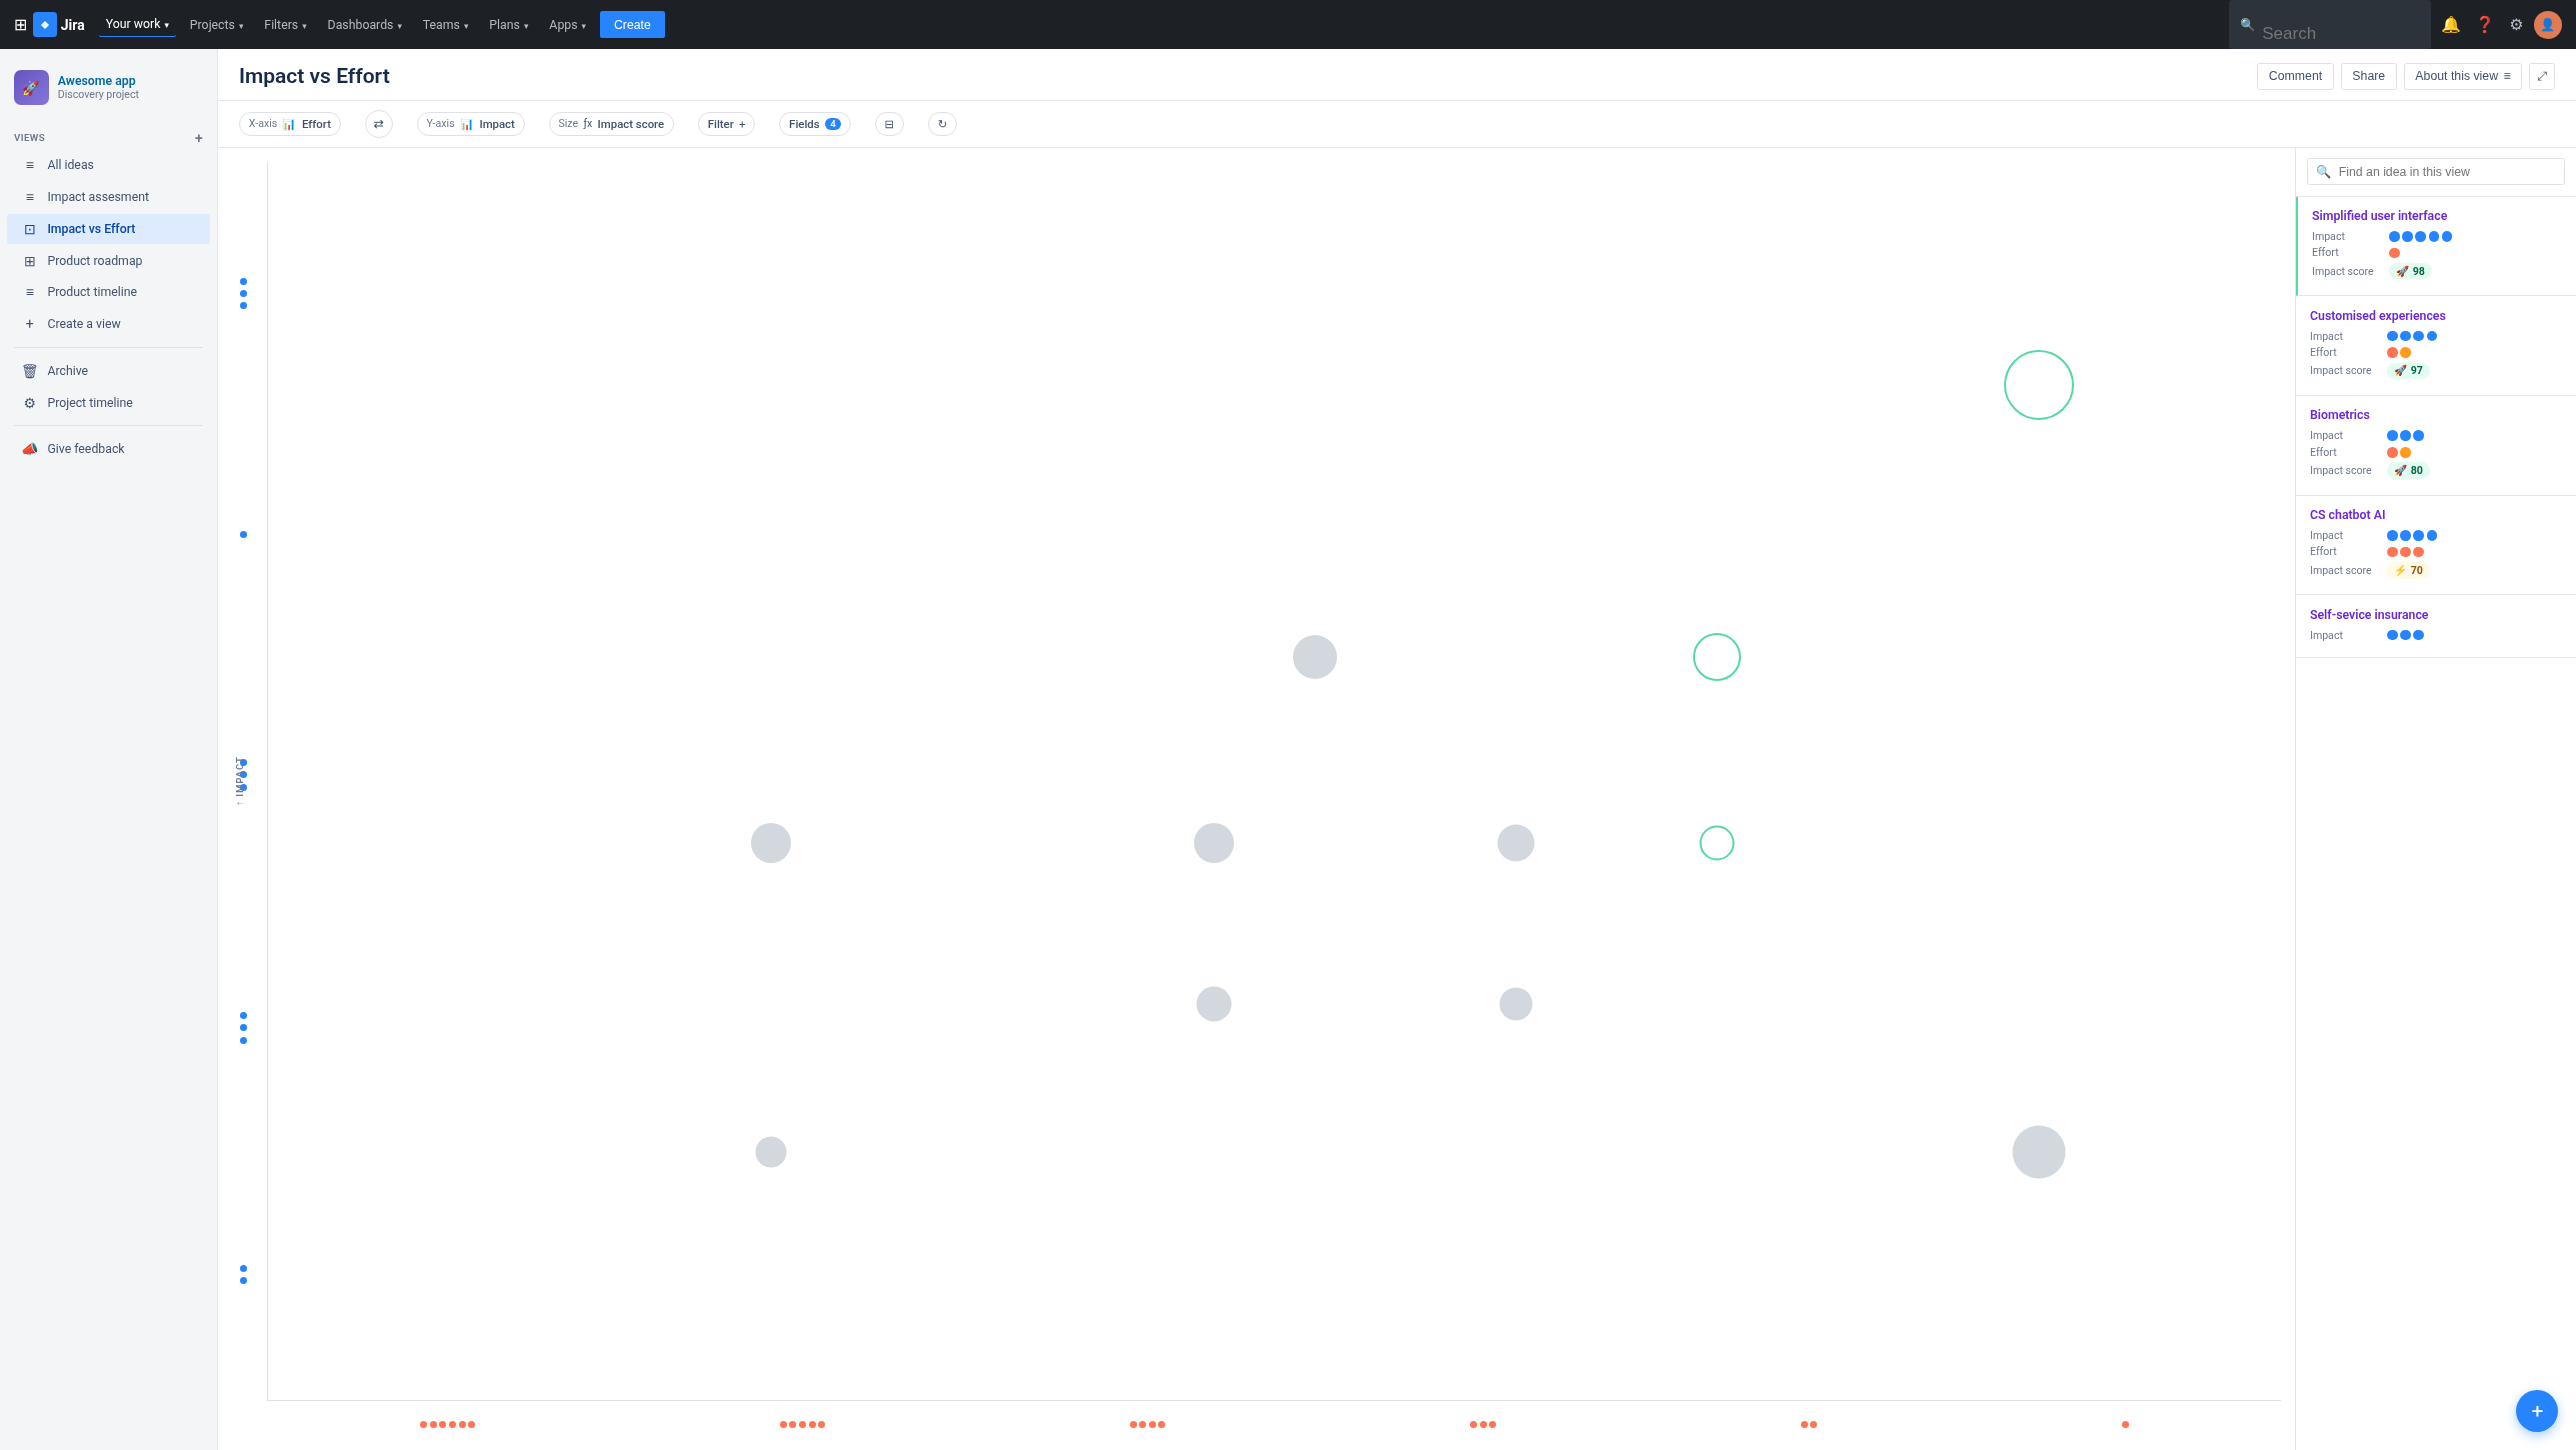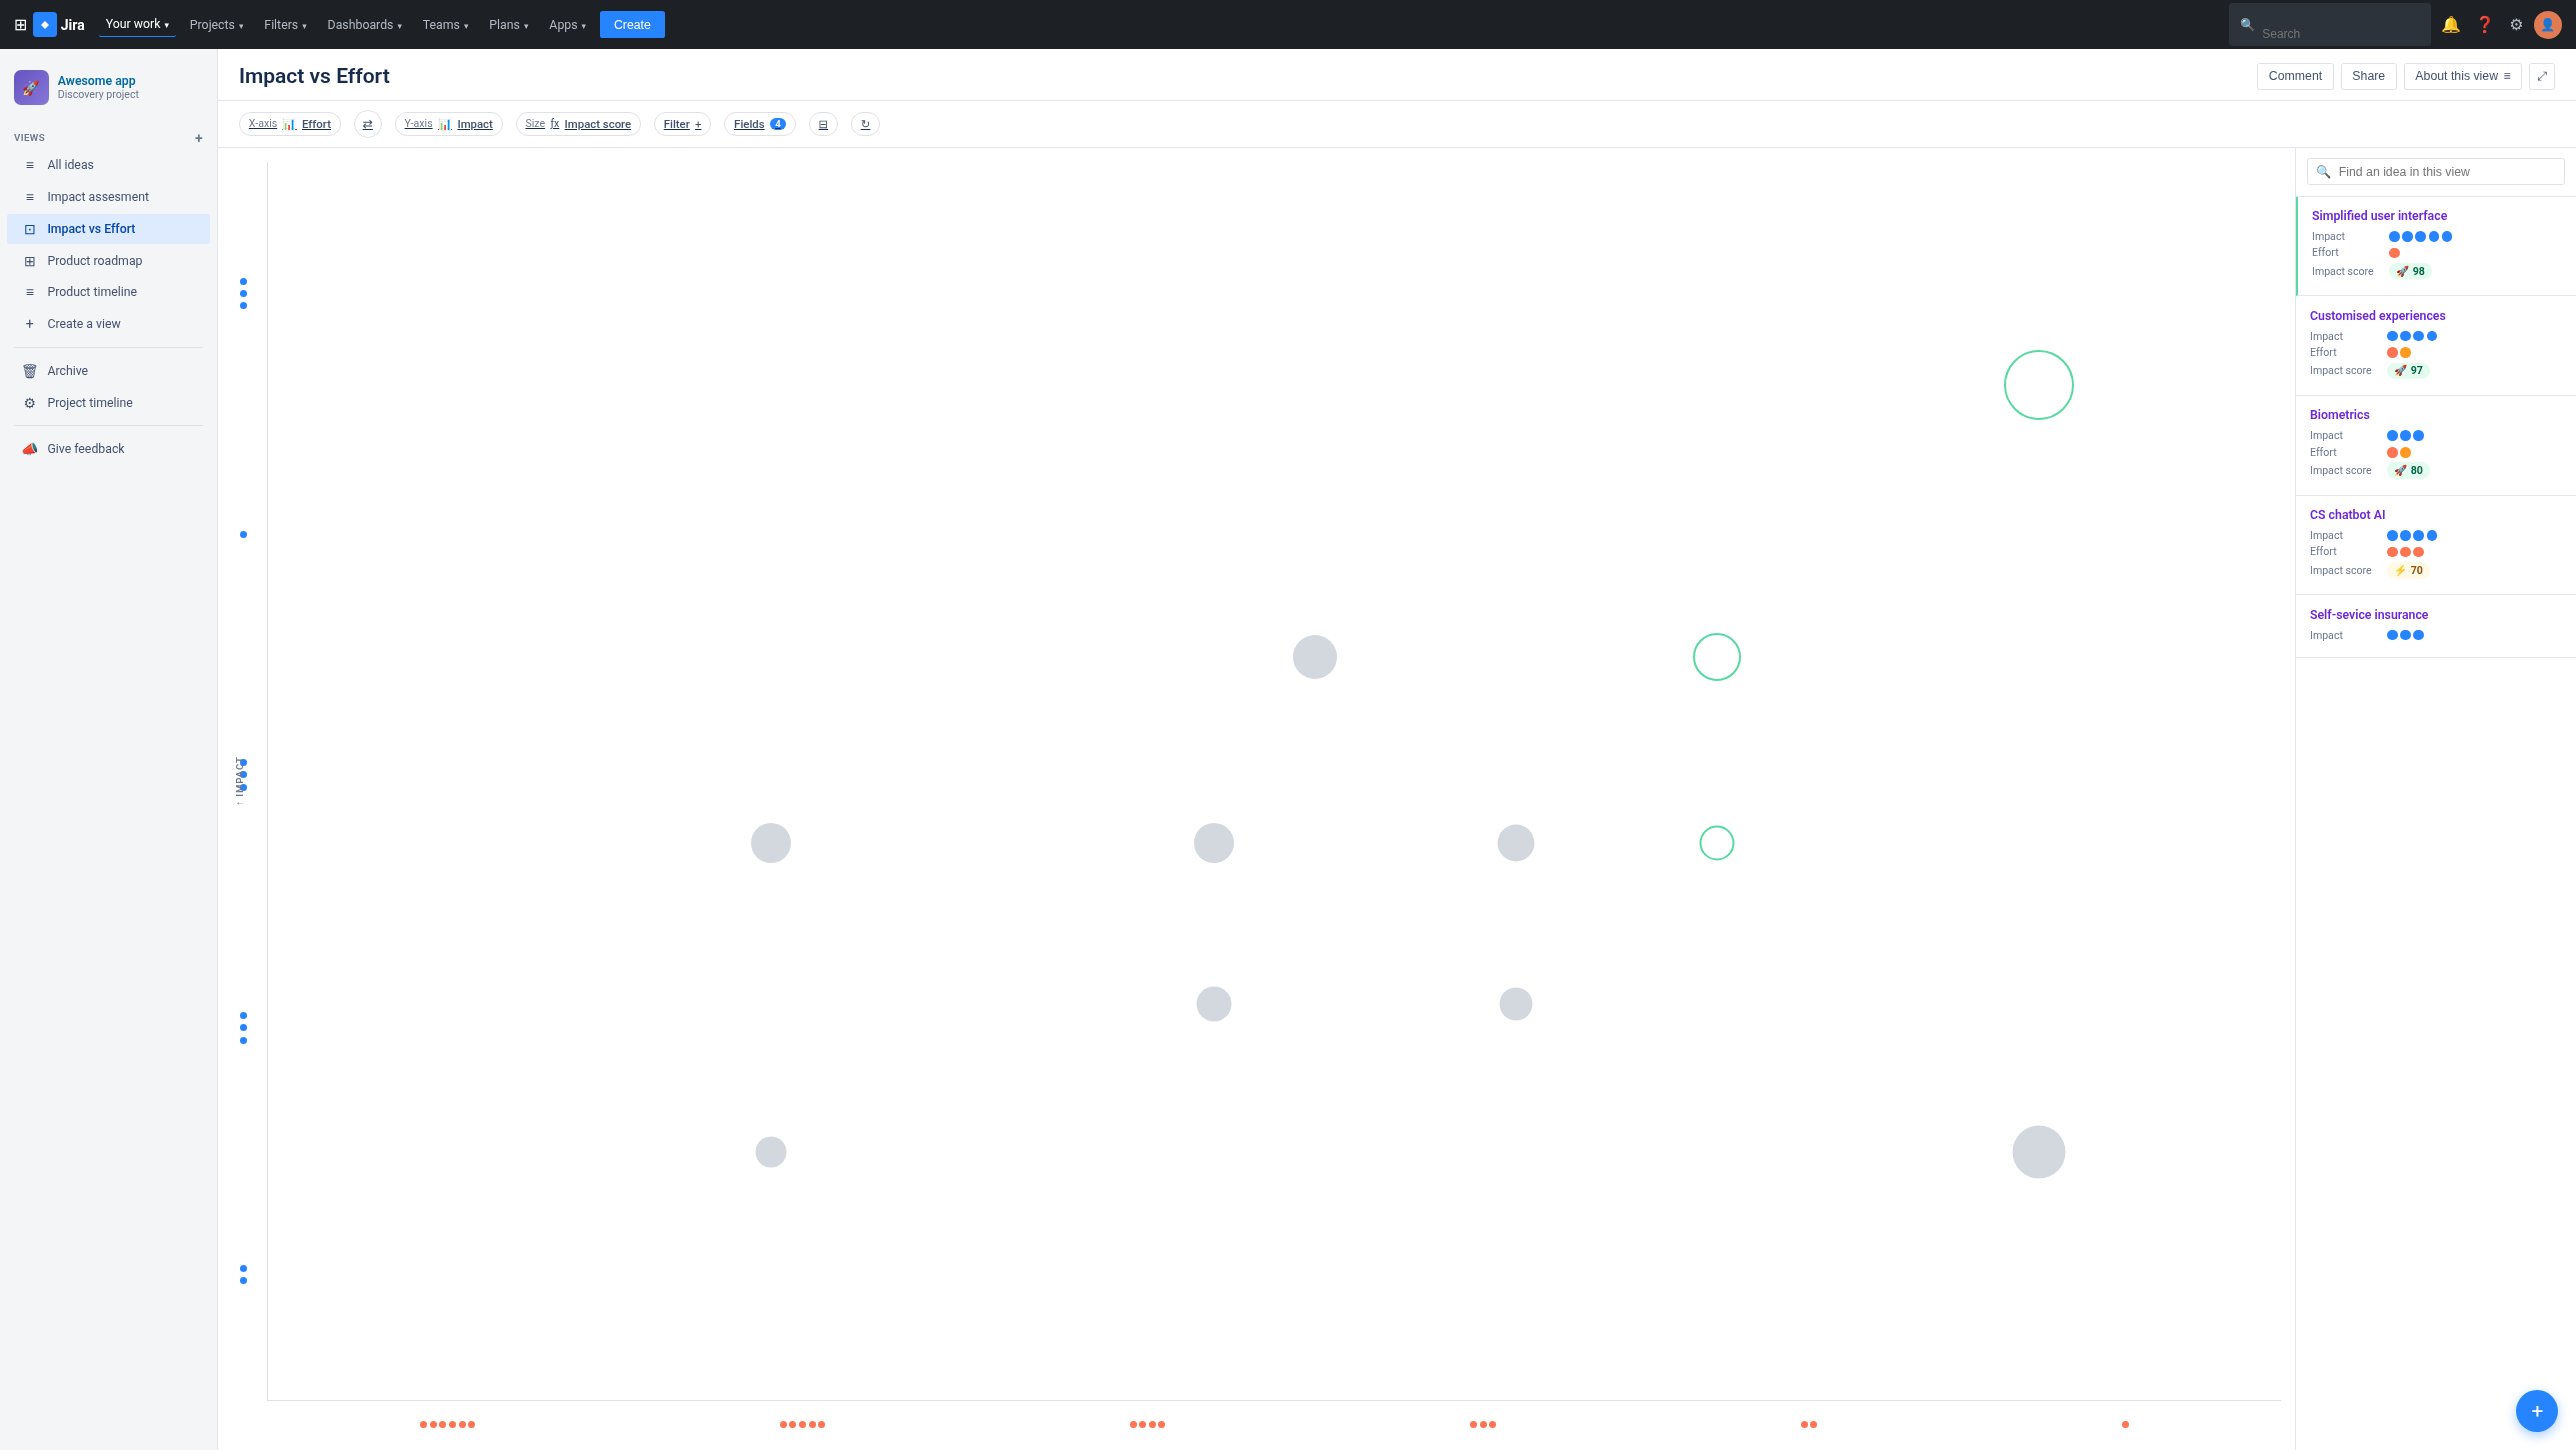--- a/index.html
+++ b/index.html
@@ -22,21 +22,21 @@
     .topnav-separator { flex: 1; }
     .create-btn {
       background: #2684ff; color: #fff; border: none; border-radius: 2.6px;
       padding: 6.2px 14px; font-size: 12.3px; font-weight: 500; cursor: pointer;
     }
     .search-box {
       display: flex; align-items: center; background: #2c333a; border-radius: 3.5px;
       padding: 5.3px 10.6px; gap: 7px; min-width: 176px; color: #b3bac5; cursor: pointer;
     }
     .search-box input {
-      background: transparent; border: none; outline: none; color: #e5e5e5; font-size: 12px; width: 158px; margin-top: 19px;
+      background: transparent; border: none; outline: none; color: #e5e5e5; font-size: 17px; width: 158px; margin-top: 19px;
     }
     .topnav-icon { color: #b3bac5; font-size: 16px; cursor: pointer; padding: 3.5px; }
     .avatar { width: 28px; height: 28px; border-radius: 50%; background: #e07b54; display: flex; align-items: center; justify-content: center; cursor: pointer; overflow: hidden; }
 
     
     .app-body { display: flex; height: calc(100vh - 49px); }
 
     
     .sidebar {
       width: 218px; min-width: 218px; background: #f4f5f7; border-right: 0.9px solid #e3e6ea;
@@ -74,23 +74,22 @@
     .header-actions { display: flex; align-items: center; gap: 7px; }
     .header-btn {
       display: flex; align-items: center; gap: 5.3px; padding: 5.3px 10.6px;
       border: 0.9px solid #dfe1e6; border-radius: 2.6px; background: #fff;
       cursor: pointer; font-size: 12.3px; color: #42526e;
     }
     .expand-btn { padding: 5.3px 7px; }
 
     
     .toolbar {
-      display: flex; align-items: center; gap: 13px; padding: 8.8px 21px;
+      display: flex; align-items: center; gap: 24px; padding: 8.8px 21px;
       border-bottom: 0.9px solid #e3e6ea;
-      text-decoration: underline;
     }
     .toolbar-item {
       display: flex; align-items: center; gap: 5.3px; padding: 4.4px 8.8px;
       border: 0.9px solid #dfe1e6; border-radius: 17.6px; background: #fff;
       cursor: pointer; font-size: 11.4px; color: #42526e;
     }
     .toolbar-item .label { color: #6b778c; font-size: 10.6px; }
     .toolbar-item .value { font-weight: 500; }
     .toolbar-swap {
       width: 28px; height: 28px; border: 0.9px solid #dfe1e6; border-radius: 50%;

